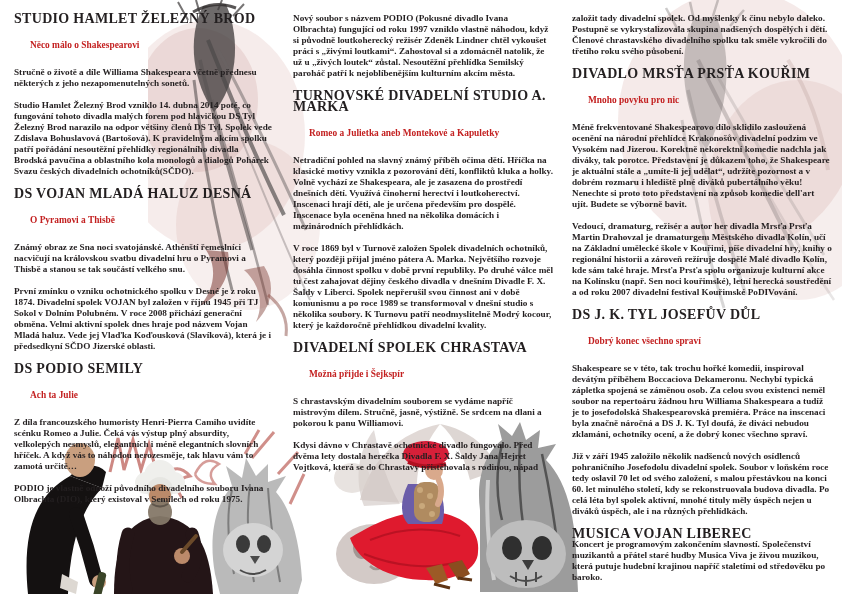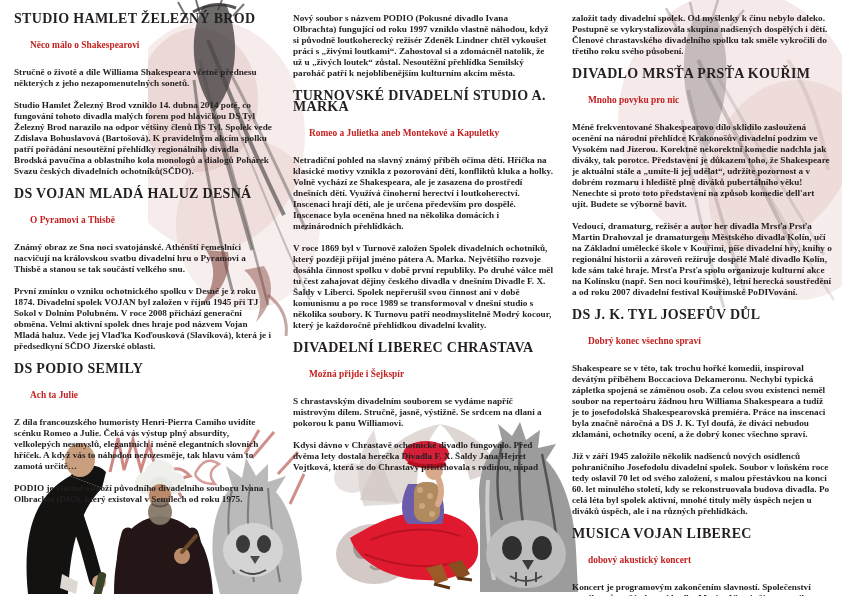--- a/index.html
+++ b/index.html
@@ -79,21 +79,21 @@
     <section>
       <p>Nový soubor s názvem PODIO (Pokusné divadlo Ivana Olbrachta) fungující od roku 1997 vzniklo vlastně náhodou, když si původně loutkoherecký režisér Zdeněk Lindner chtěl vykoušet práci s „živými loutkami“. Zahostoval si a zdomácněl natolik, že už u „živých loutek“ zůstal. Nesoutěžní přehlídka Semilský paroháč patří k nejoblíbenějším kulturním akcím města.</p>
     </section>
     <section>
       <h2>TURNOVSKÉ DIVADELNÍ STUDIO A. MARKA</h2>
       <h3>Romeo a Julietka aneb Montekové a Kapuletky</h3>
       <p>Netradiční pohled na slavný známý příběh očima dětí. Hříčka na klasické motivy vznikla z pozorování dětí, konfliktů kluka a holky. Volně vychází ze Shakespeara, ale je zasazena do prostředí dnešních dětí. Využívá činoherní herectví i loutkoherectví. Inscenaci hrají děti, ale je určena především pro dospělé. Inscenace byla oceněna hned na několika domácích i mezinárodních přehlídkách.</p>
       <p>V roce 1869 byl v Turnově založen Spolek divadelních ochotníků, který později přijal jméno pátera A. Marka. Největšího rozvoje dosáhla činnost spolku v době první republiky. Po druhé válce měl tu čest zahajovat dějiny českého divadla v dnešním Divadle F. X. Šaldy v Liberci. Spolek nepřerušil svou činnost ani v době komunismu a po roce 1989 se transformoval v dnešní studio s několika soubory. K Turnovu patří neodmyslitelně Modrý kocour, který je každoročně přehlídkou divadelní kvality.</p>
     </section>
     <section>
-      <h2>DIVADELNÍ LIBEREC CHRASTAVA</h2>
+      <h2>DIVADELNÍ SPOLEK CHRASTAVA</h2>
       <h3>Možná přijde i Šejkspír</h3>
       <p>S chrastavským divadelním souborem se vydáme napříč mistrovým dílem. Stručně, jasně, výstižně. Se srdcem na dlani a pokorou k panu Williamovi.</p>
       <p>Kdysi dávno v Chrastavě ochotnické divadlo fungovalo. Před dvěma lety dostala herečka Divadla F. X. Šaldy Jana Hejret Vojtková, která se do Chrastavy přistěhovala s rodinou,  nápad</p>
     </section>
   </div>
 
   <div class="col col-3">
     <section>
       <p>založit tady divadelní spolek. Od myšlenky k činu nebylo daleko. Postupně se vykrystalizovala skupina nadšených dospělých i dětí. Členové chrastavského divadelního spolku tak směle vykročili do třetího roku svého působení.</p>
     </section>
@@ -104,21 +104,20 @@
       <p>Vedoucí, dramaturg, režisér a autor her divadla Mrsťa Prsťa Martin Drahovzal je dramaturgem Městského divadla Kolín, učí na Základní umělecké škole v Kouřimi, píše divadelní hry, knihy o regionální historii a zároveň režíruje dospělé Malé divadlo Kolín, kde sám také hraje. Mrsťa Prsťa spolu organizuje kulturní akce na Kolínsku (např. Sen noci kouřimské), letní herecká soustředění a od roku 2007 divadelní festival Kouřimské PoDIVování.</p>
     </section>
     <section>
       <h2>DS J. K. TYL JOSEFŮV DŮL</h2>
       <h3>Dobrý konec všechno spraví</h3>
       <p>Shakespeare se v této, tak trochu hořké komedii, inspiroval devátým příběhem Boccaciova Dekameronu. Nechybí typická zápletka spojená se záměnou osob. Za celou svou existenci neměl soubor na repertoáru žádnou hru Williama Shakespeara a tudíž je to josefodolská Shakespearovská premiéra. Práce na inscenaci byla značně náročná a DS J. K. Tyl doufá, že diváci nebudou zklamáni, ochotníky ocení, a že dobrý konec všechno spraví.</p>
       <p>Již v září 1945 založilo několik nadšenců nových osídlenců pohraničního Josefodolu divadelní spolek. Soubor v loňském roce tedy oslavil 70 let od svého založení, s malou přestávkou na konci 60. let minulého století, kdy se rekonstruovala budova divadla. Po celá léta byl spolek aktivní, mnohé tituly měly úspěch nejen u diváků úspěch, ale i na různých přehlídkách.</p>
     </section>
     <section>
       <h2>MUSICA VOJAN LIBEREC</h2>
-      <h3>dobový akustický koncert</h3>
       <p>Koncert je programovým zakončením slavností.  Společenství muzikantů a přátel staré hudby Musica Viva je živou muzikou, která putuje hudební krajinou napříč staletími od středověku po baroko.</p>
     </section>
   </div>
 
   <div class="photo photo-left">
     <svg width="298" height="170" viewBox="0 0 298 170">
 
       <path d="M100,48 l8,-34 l6,32 l9,-30 l8,30 l8,-26 l7,26" stroke="#c4736d" stroke-width="3" fill="none" opacity="0.85"></path>
       <path d="M150,60 q14,-26 30,-8 q-20,4 -8,22" stroke="#c4736d" stroke-width="3" fill="none" opacity="0.8"></path>
       <path d="M235,30 l14,-24 M242,34 l22,-26 M268,50 l20,-22 M280,80 l14,-30" stroke="#c4736d" stroke-width="3" fill="none" opacity="0.8"></path>

